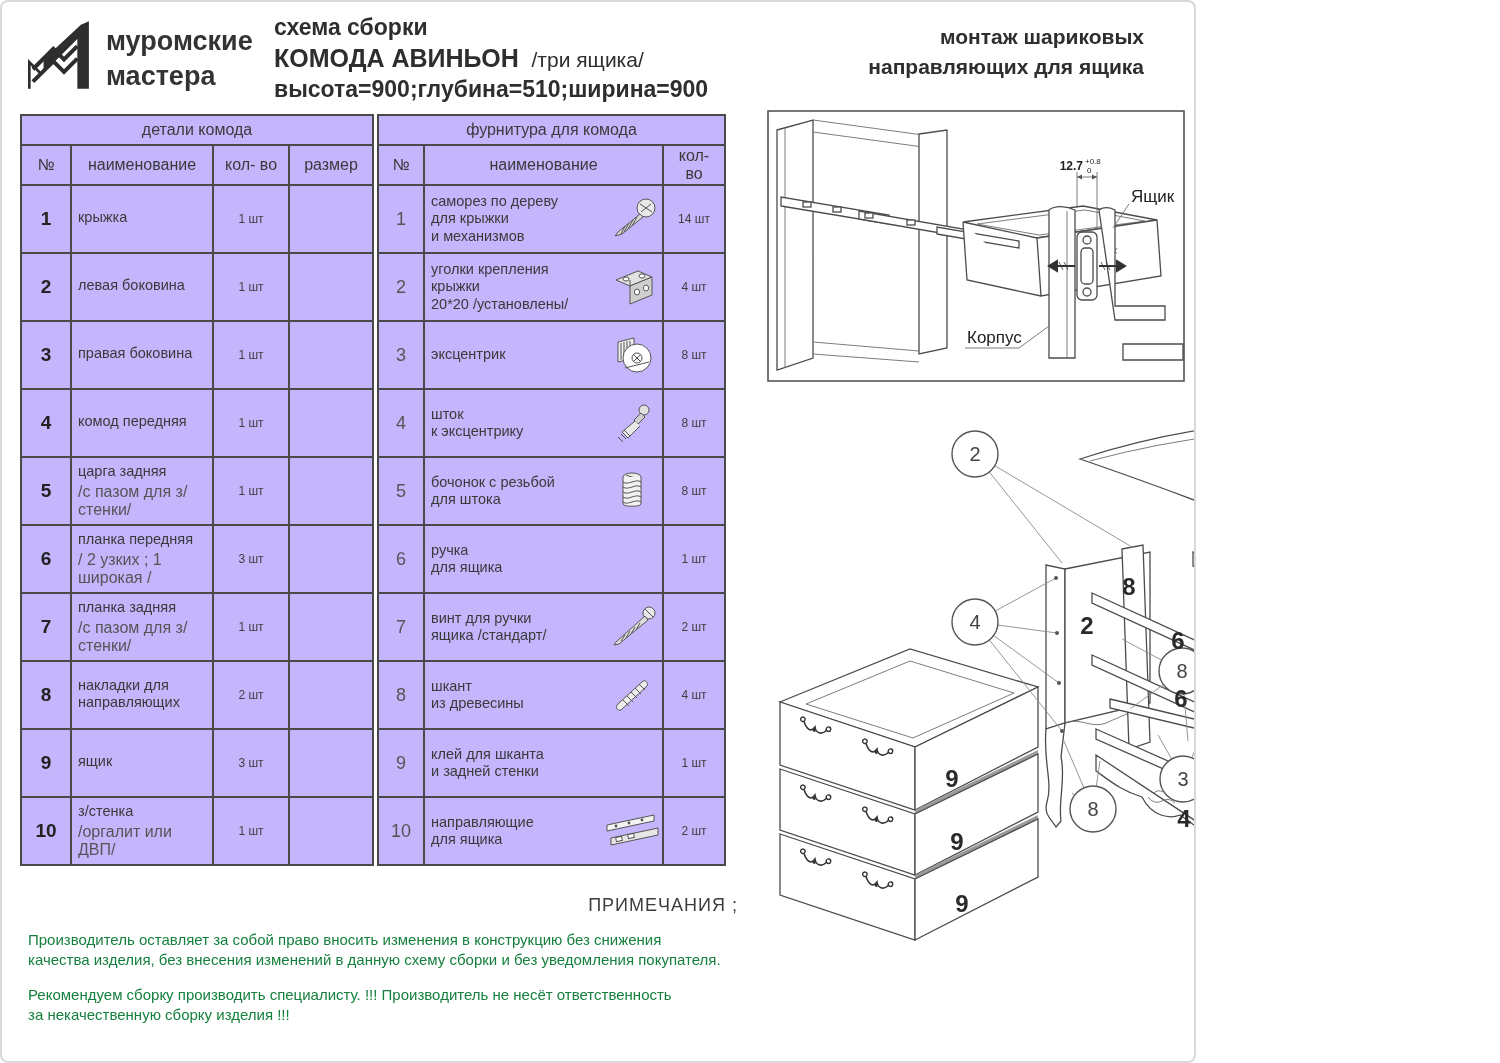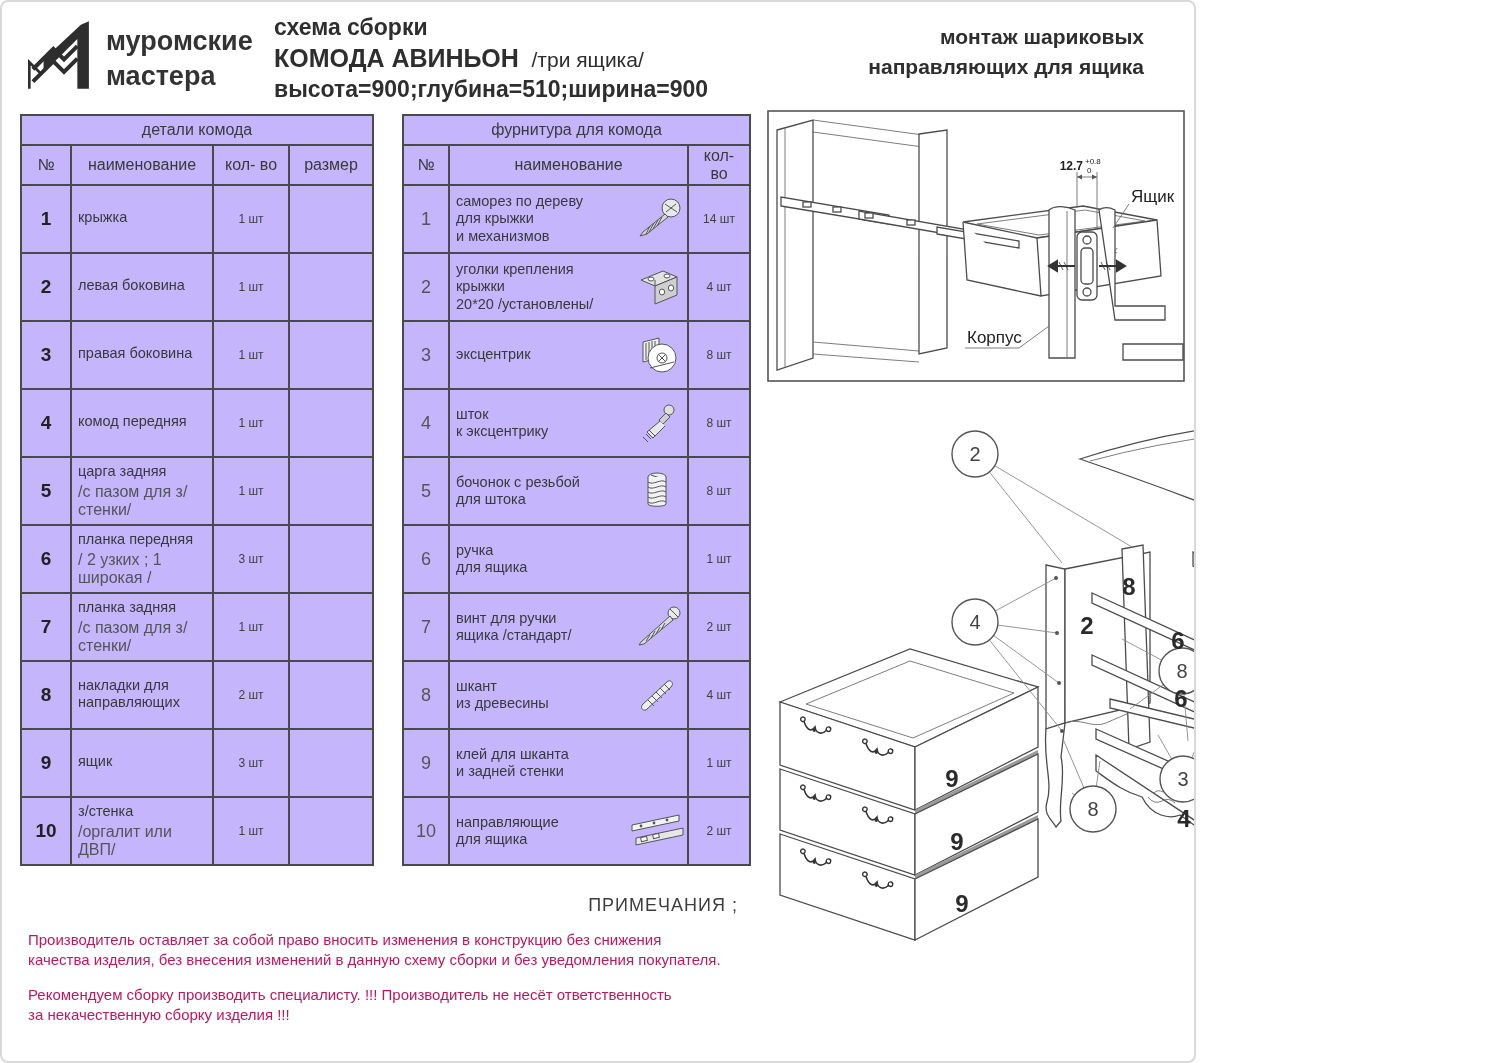--- a/index.html
+++ b/index.html
@@ -13,40 +13,40 @@
   .title-l1{font-size:23px;font-weight:600;margin-bottom:7px;}
   .title-l2{font-size:25px;font-weight:700;margin-bottom:7px;}
   .title-l2 .sub{font-size:21px;font-weight:400;}
   .title-l3{font-size:23px;font-weight:700;}
   
   table.sheet{position:absolute;border-collapse:collapse;table-layout:fixed;background:#c4b5fd;}
   table.sheet td,table.sheet th{border:2px solid #4a4a4a;padding:0 6px;vertical-align:middle;overflow:hidden;}
   .tbl-title{font-size:16px;font-weight:400;text-align:center;height:28px;color:#3a3a3a;}
   .tbl-head td{font-size:16px;text-align:center;height:38px;}
   #parts-table{left:18px;top:112px;width:352px;}
-  #hw-table{left:400px;top:112px;width:347px;}
+  #hw-table{left:375px;top:112px;width:347px;}
   tr.data-row{height:68px;}
   td.c-no{text-align:center;font-size:19px;font-weight:700;color:#222;}
   #hw-table td.c-no{font-weight:400;color:#555;font-size:18px;}
   td.c-name{position:relative;}
   .pname{font-size:14.5px;white-space:pre-line;line-height:1.18;color:#3a3a3a;}
   .psub{font-size:16px;color:#555;margin-top:2px;}
   td.c-qty{text-align:center;font-size:12px;color:#3f3f3f;}
   td.c-size{font-size:14px;}
   .icon-slot{position:absolute;right:2px;top:50%;transform:translateY(-50%);width:56px;height:46px;}
   .icon-slot svg{display:block;}
   
   .diag-title{position:absolute;left:792px;top:20px;width:350px;text-align:right;
               font-size:21px;font-weight:600;color:#2e2e2e;line-height:1.45;}
   .asm-title{position:absolute;left:1232px;top:24px;width:200px;text-align:center;
              font-size:21px;font-weight:600;color:#2e2e2e;}
   
   .notes{position:absolute;left:26px;top:893px;width:710px;}
   .notes-h{font-size:18px;letter-spacing:1px;color:#3d3d3d;text-align:right;}
-  .notes-p{font-size:15px;color:#be185d;line-height:1.35;white-space:pre-line;margin-top:14px;}
+  .notes-p{font-size:15px;color:#15803d;line-height:1.35;white-space:pre-line;margin-top:14px;}
   svg .ln{stroke:#4c4c4c;stroke-width:1.3;fill:#fff;}
   svg .thin{stroke:#6e6e6e;stroke-width:0.9;fill:none;}
   svg text{font-family:"Liberation Sans",sans-serif;}
 </style>
 </head>
 <body>
 
 <div class="page">
 
   <svg class="logo" width="80" height="74" viewBox="0 0 90 80">

